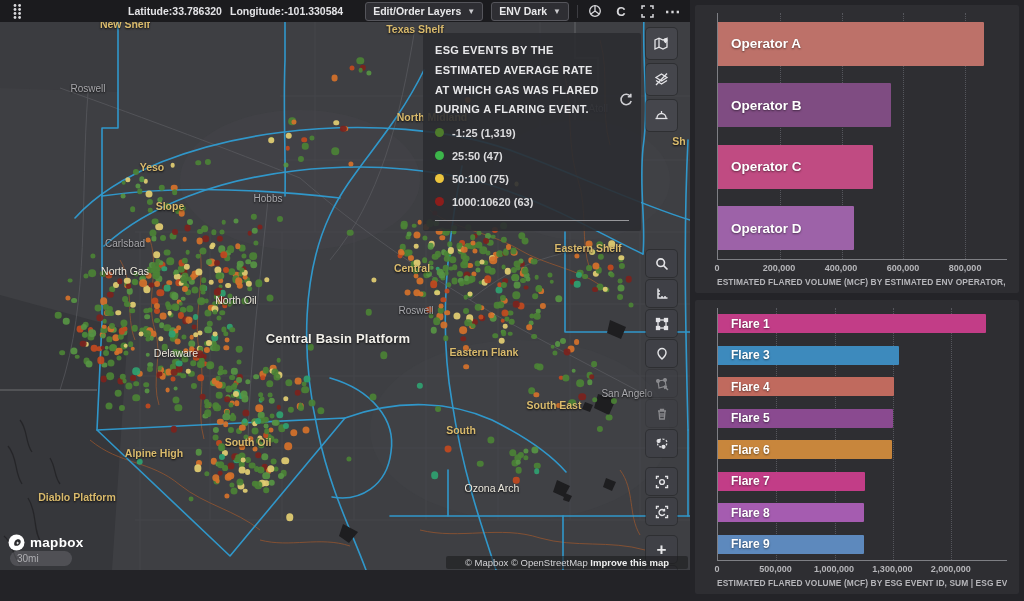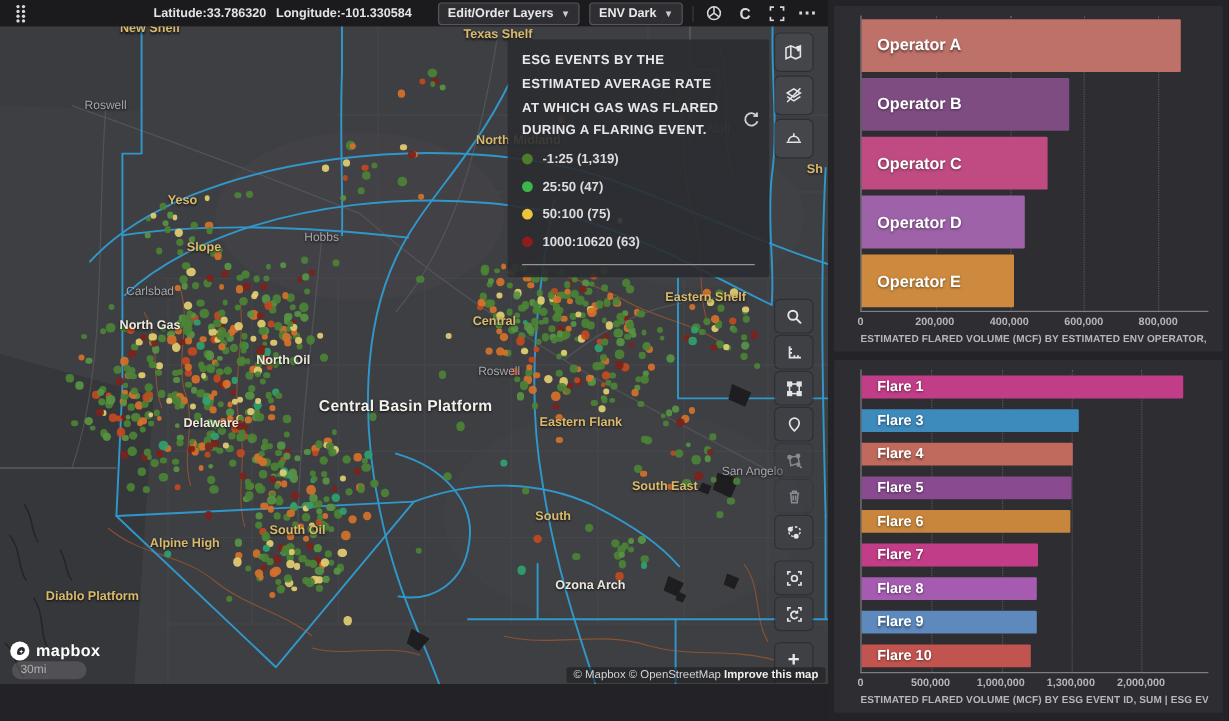--- a/index.html
+++ b/index.html
@@ -8,21 +8,21 @@
        -webkit-font-smoothing:antialiased;}
   
   #map{position:absolute;left:0;top:0;width:690px;height:570px;overflow:hidden;background:#3e3f43;}
   #map-decor{position:absolute;left:0;top:0;z-index:1;}
   #dots{position:absolute;left:0;top:0;width:690px;height:570px;z-index:2;}
   .dot{position:absolute;border-radius:50%;opacity:.93;transform:translate(-50%,-50%);}
   #map-labels{position:absolute;left:0;top:0;width:690px;height:570px;z-index:3;}
   .map-label{position:absolute;transform:translate(-50%,-50%);white-space:nowrap;
              text-shadow:0 1px 2px rgba(0,0,0,.85);}
   .map-label.basin{color:#d9ba6c;font-size:10.5px;font-weight:bold;}
-  .map-label.region{color:#ece8dd;font-size:10.5px;font-weight:bold;}
+  .map-label.region{color:#ece8dd;font-size:10.5px;font-weight:normal;}
   .map-label.city{color:#a8a8ac;font-size:10px;}
   .map-label.major{color:#f2f0ea;font-size:13px;font-weight:bold;letter-spacing:.2px;}
   .map-label.faint{color:#8e8e92;font-size:10px;opacity:.85;}
   
   #topbar{position:absolute;left:0;top:0;width:690px;height:22px;background:#1b1b1e;z-index:6;
           display:flex;align-items:center;padding:0 8px;box-sizing:border-box;gap:8px;}
   #topbar .coord{color:#e3e3e6;font-size:10.5px;font-weight:bold;}
   .dropdown{display:flex;align-items:center;gap:6px;background:#2e2e33;border:1px solid #55555b;
             border-radius:3px;color:#e8e8ea;font-size:10.5px;font-weight:bold;padding:1px 7px;height:15px;cursor:pointer;}
   .dropdown .caret{font-size:8px;color:#cccccf;}
@@ -47,21 +47,21 @@
   .btn.dim{opacity:.45;}
   .btn.gap{margin-top:8px;}
   .btn svg{display:block;}
   .btn .sym{color:#e8e8ea;font-size:17px;font-weight:bold;line-height:1;}
   
   #mb-logo{position:absolute;left:8px;top:534px;z-index:5;display:flex;align-items:center;gap:5px;
            color:#fff;font-size:13.5px;font-weight:bold;letter-spacing:.3px;}
   #mb-scale{position:absolute;left:10px;top:551px;z-index:5;width:62px;height:15px;border-radius:8px;
             background:rgba(130,130,136,.35);color:#aeaeb2;font-size:10px;display:flex;align-items:center;padding-left:7px;box-sizing:border-box;}
   #attrib{position:absolute;right:2px;top:556px;z-index:5;background:rgba(28,28,30,.6);color:#d4d4d7;
-          font-size:9.5px;padding:1px 6px;border-radius:2px;}
+          font-size:9.5px;padding:1px 19px;border-radius:2px;}
   #attrib b{color:#efefef;}
   
   #panel{position:absolute;left:690px;top:0;width:334px;height:601px;background:#242428;}
   .card{position:absolute;left:5px;right:5px;background:#2e2e32;border-radius:2px;
         padding:8px 12px 6px 22px;box-sizing:border-box;display:flex;flex-direction:column;}
   #card0{top:5px;height:288px;}
   #card1{top:300px;height:294px;}
   .plot{position:relative;flex:1;display:flex;flex-direction:column;
         border-left:1px solid #7e7f84;border-bottom:1px solid #7e7f84;}
   .gridline{position:absolute;top:0;bottom:0;width:0;border-left:1px dotted #55565c;z-index:0;}
@@ -1301,25 +1301,20 @@
           <div class="bar-row">
             <div class="bar" style="width: 53.4759%; background: rgb(192, 75, 130);">
               <span class="bar-label">Operator C</span>
             </div>
           </div>
           <div class="bar-row">
             <div class="bar" style="width: 47.0588%; background: rgb(157, 98, 168);">
               <span class="bar-label">Operator D</span>
             </div>
           </div>
-          <div class="bar-row">
-            <div class="bar" style="width: 43.8503%; background: rgb(205, 138, 62);">
-              <span class="bar-label">Operator E</span>
-            </div>
-          </div>
         </div>
       <div class="ticks">
           <span class="tick" style="left: 0%;">0</span>
           <span class="tick" style="left: 21.3904%;">200,000</span>
           <span class="tick" style="left: 42.7807%;">400,000</span>
           <span class="tick" style="left: 64.1711%;">600,000</span>
           <span class="tick" style="left: 85.5615%;">800,000</span>
         </div>
       <div class="chart-title">ESTIMATED FLARED VOLUME (MCF) BY ESTIMATED ENV OPERATOR, SUM | ESG EVENTS</div>
     </div>
@@ -1362,25 +1357,20 @@
           <div class="bar-row">
             <div class="bar" style="width: 50.6048%; background: rgb(165, 92, 176);">
               <span class="bar-label">Flare 8</span>
             </div>
           </div>
           <div class="bar-row">
             <div class="bar" style="width: 50.4032%; background: rgb(93, 137, 189);">
               <span class="bar-label">Flare 9</span>
             </div>
           </div>
-          <div class="bar-row">
-            <div class="bar" style="width: 48.7903%; background: rgb(194, 84, 80);">
-              <span class="bar-label">Flare 10</span>
-            </div>
-          </div>
         </div>
       <div class="ticks">
           <span class="tick" style="left: 0%;">0</span>
           <span class="tick" style="left: 20.1613%;">500,000</span>
           <span class="tick" style="left: 40.3226%;">1,000,000</span>
           <span class="tick" style="left: 60.4839%;">1,300,000</span>
           <span class="tick" style="left: 80.6452%;">2,000,000</span>
         </div>
       <div class="chart-title">ESTIMATED FLARED VOLUME (MCF) BY ESG EVENT ID, SUM | ESG EVENTS</div>
     </div>

